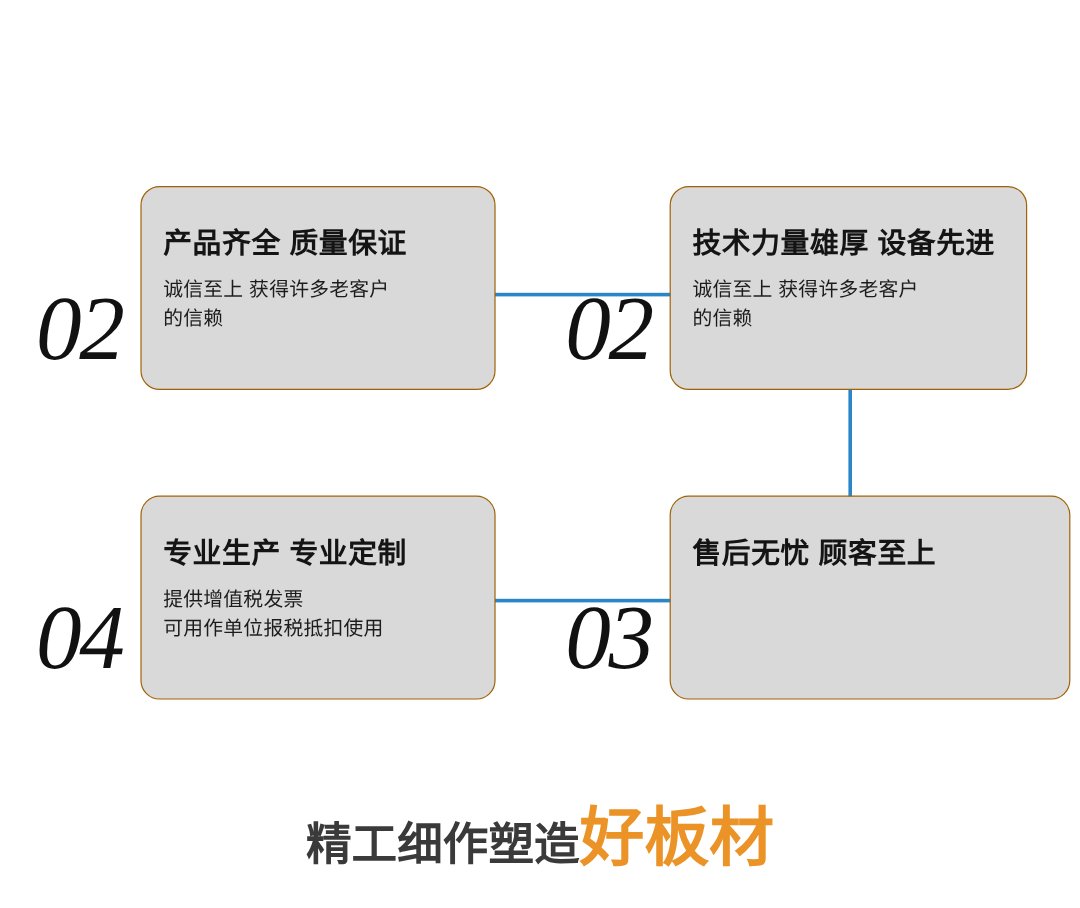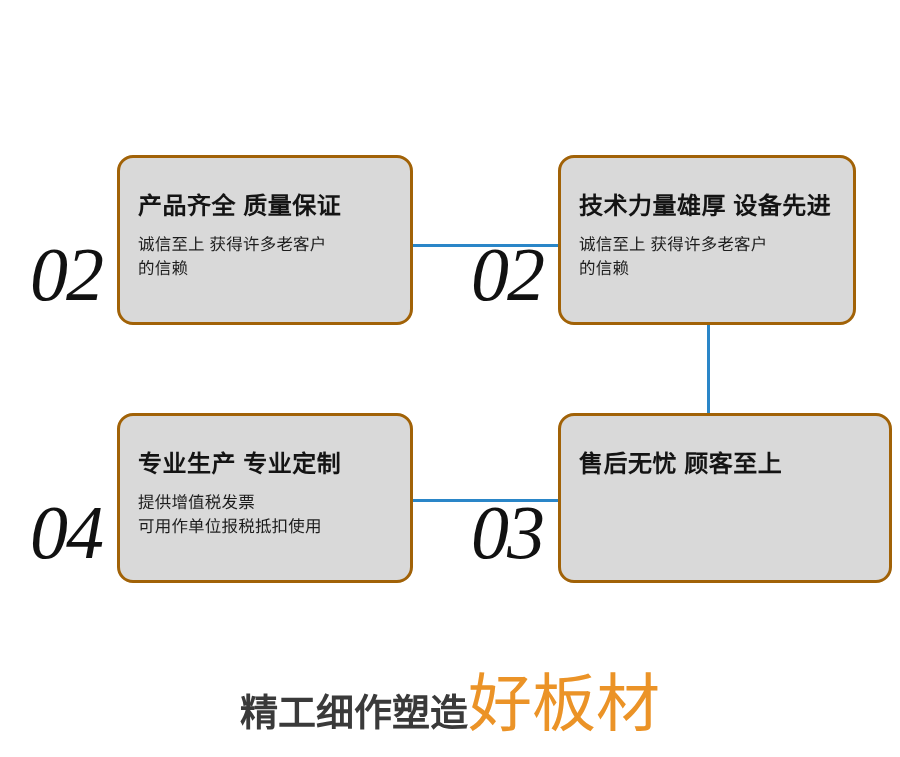--- a/index.html
+++ b/index.html
@@ -63,21 +63,21 @@
   }
   .conn-top    { left: 411px; top: 244px; width: 150px; }
   .conn-mid    { left: 707px; top: 324px; height: 92px; }
   .conn-bottom { left: 411px; top: 499px; width: 150px; }
 
   
   .card {
     position: absolute;
     box-sizing: border-box;
     background: #D9D9D9;
-    border: 3px solid #a16207;
+    border: 1px solid #a16207;
     border-radius: 16px;
     z-index: 2;
   }
   .card-1 { left: 117px; top: 155px; width: 296px; height: 170px; }
   .card-2 { left: 558px; top: 155px; width: 298px; height: 170px; }
   .card-4 { left: 117px; top: 413px; width: 296px; height: 170px; }
   .card-3 { left: 558px; top: 413px; width: 334px; height: 170px; }
 
   .card-inner {
     padding: 34px 14px 0 18px;
@@ -128,22 +128,22 @@
     white-space: nowrap;
     line-height: 1;
   }
   .tagline-dark {
     font-size: 38px;
     font-weight: 700;
     color: #3A3A3A;
     letter-spacing: 0px;
   }
   .tagline-accent {
-    font-size: 64px;
-    font-weight: 400;
+    font-size: 54px;
+    font-weight: 700;
     color: #EB9327;
     letter-spacing: 0px;
   }
 </style>
 </head>
 <body>
 
 <div id="page">
 
 

